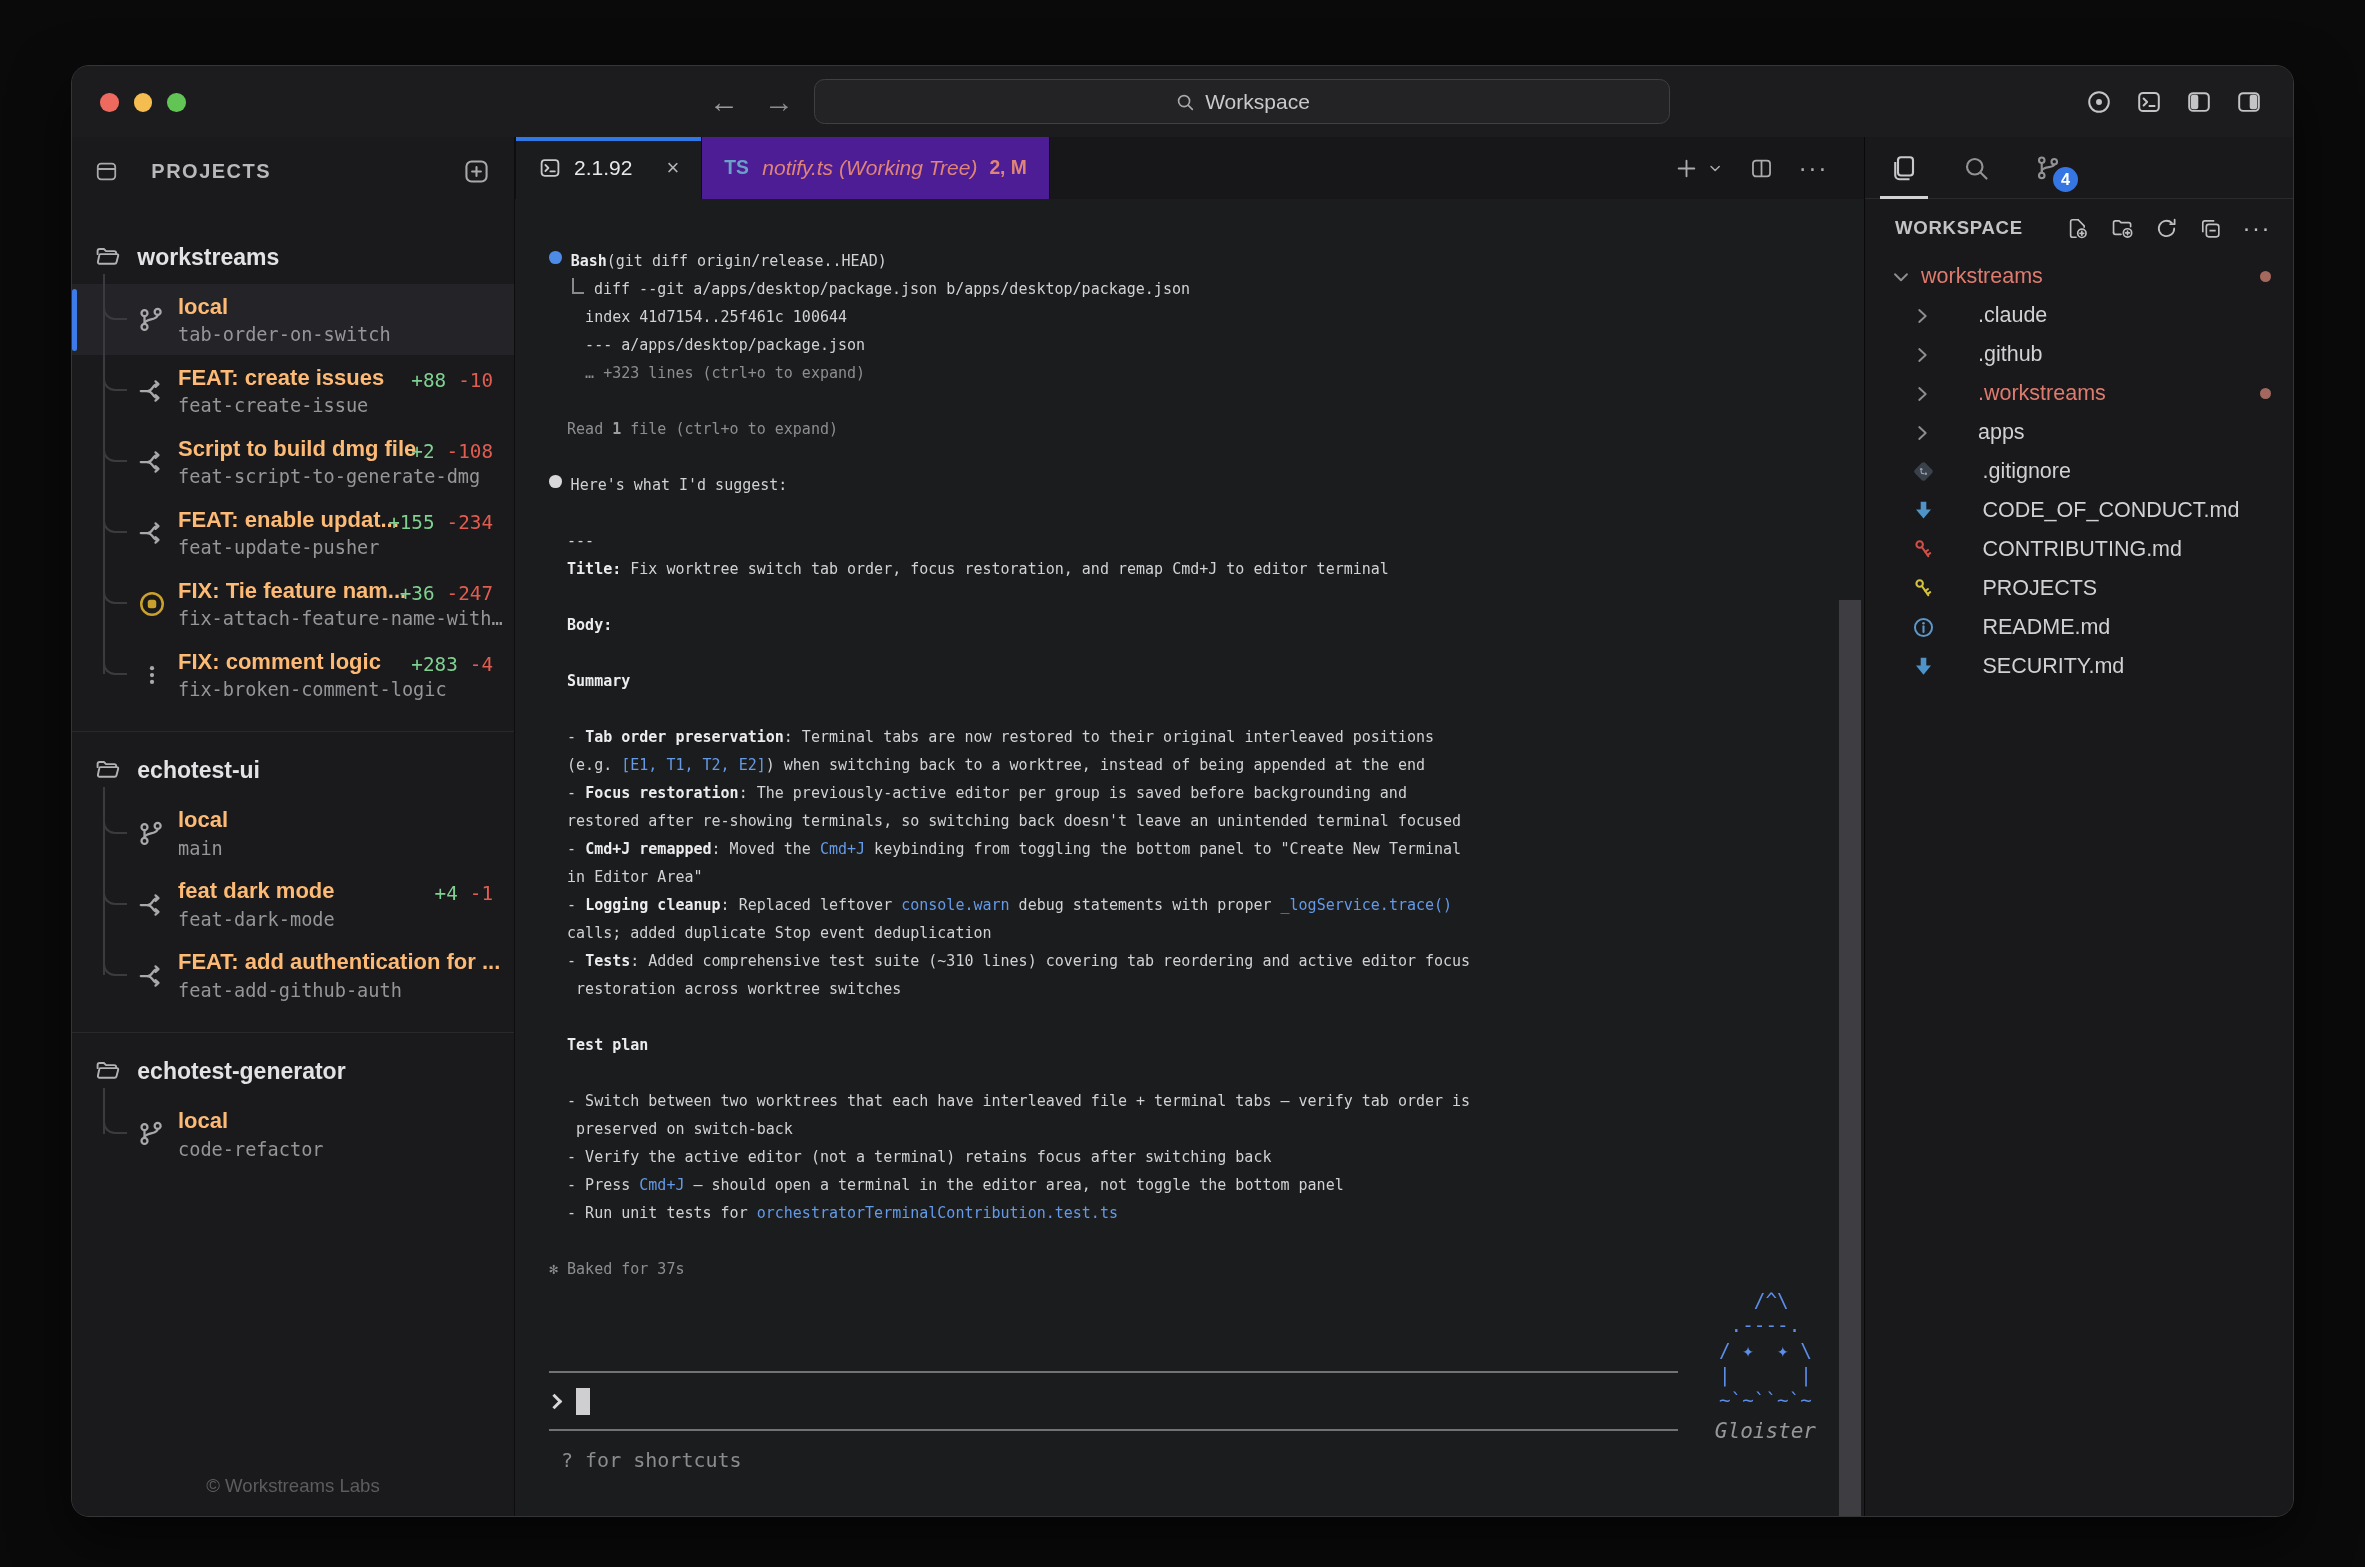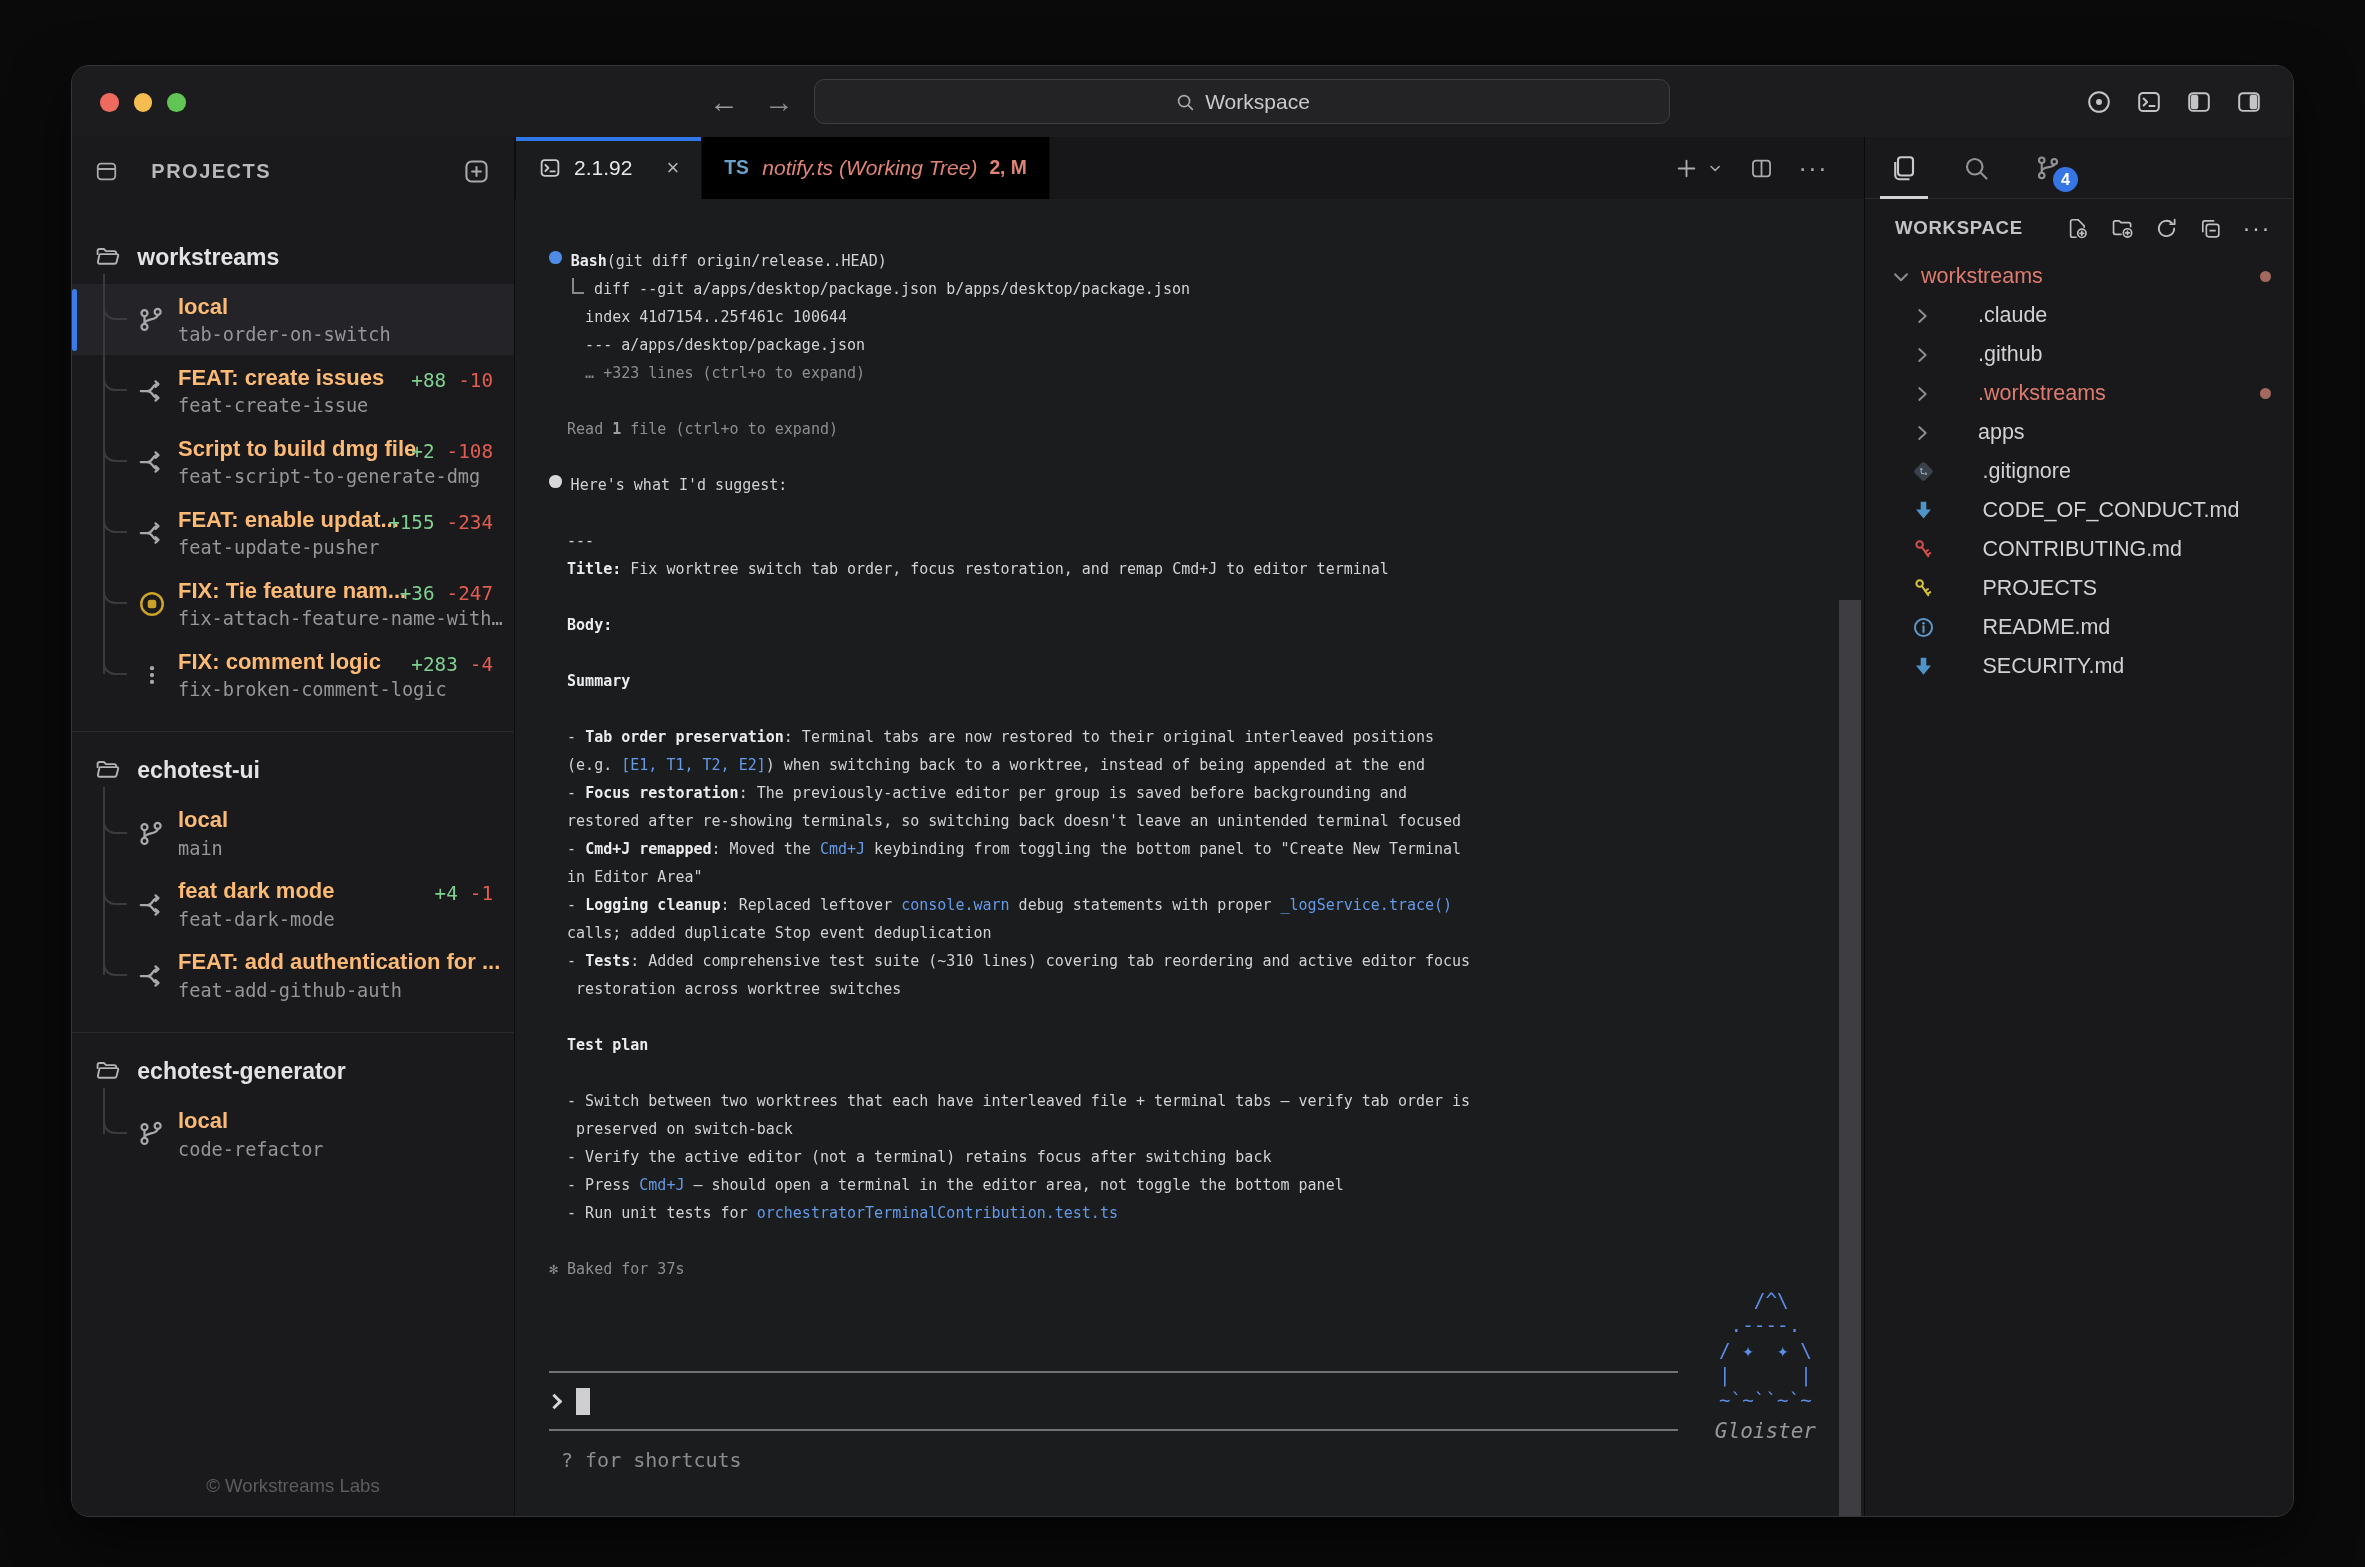--- a/index.html
+++ b/index.html
@@ -66,21 +66,21 @@
 
   
   .main { flex: 1; display: flex; flex-direction: column; min-width: 0; background: #1b1c1e; position: relative; }
   .tabbar { height: 62px; flex: 0 0 62px; background: #17171a; display: flex; align-items: stretch; position: relative; }
   .tab { display: flex; align-items: center; padding: 0 22px; position: relative; border-right: 1.5px solid #0e0e10; }
   .tab.active { background: #1b1c1e; border-left: 1.5px solid #0e0e10; }
   .tab.active::before { content:""; position: absolute; left: 0; right: 0; top: 0; height: 3.7px; background: #3077e8; }
   .tab .termic { width: 24px; height: 24px; color: #c9c9cb; margin-right: 12px; }
   .tab-label { font-size: 21px; color: #e9e9eb; }
   .tab .closex { margin-left: 34px; color: #b4b4b6; font-size: 22px; }
-  .tab.filetab { background: #000000; }
+  .tab.filetab { background: #4c1d95; }
   .ts-badge { color: #6ba0c8; font-weight: 700; font-size: 19.3px; margin-right: 13.4px; }
   .file-label { font-size: 21px; font-style: italic; color: #e08476; }
   .file-meta { font-size: 19.3px; font-weight: 600; color: #e08476; margin-left: 12px; }
   .tabbar-actions { position: absolute; right: 36px; top: 0; height: 62px; display: flex; align-items: center; gap: 25px; color: #ababad; }
   .tabbar-actions svg { width: 25px; height: 25px; }
   .tabbar-actions .chev-sm { width: 16.3px; height: 16.3px; margin-left: -16.3px; }
   .tabbar-actions .dots { font-size: 25px; letter-spacing: 1.5px; color: #ababad; }
 
   
   .termpane { position: relative; flex: 1; overflow: hidden; background: #1b1c1e; }

